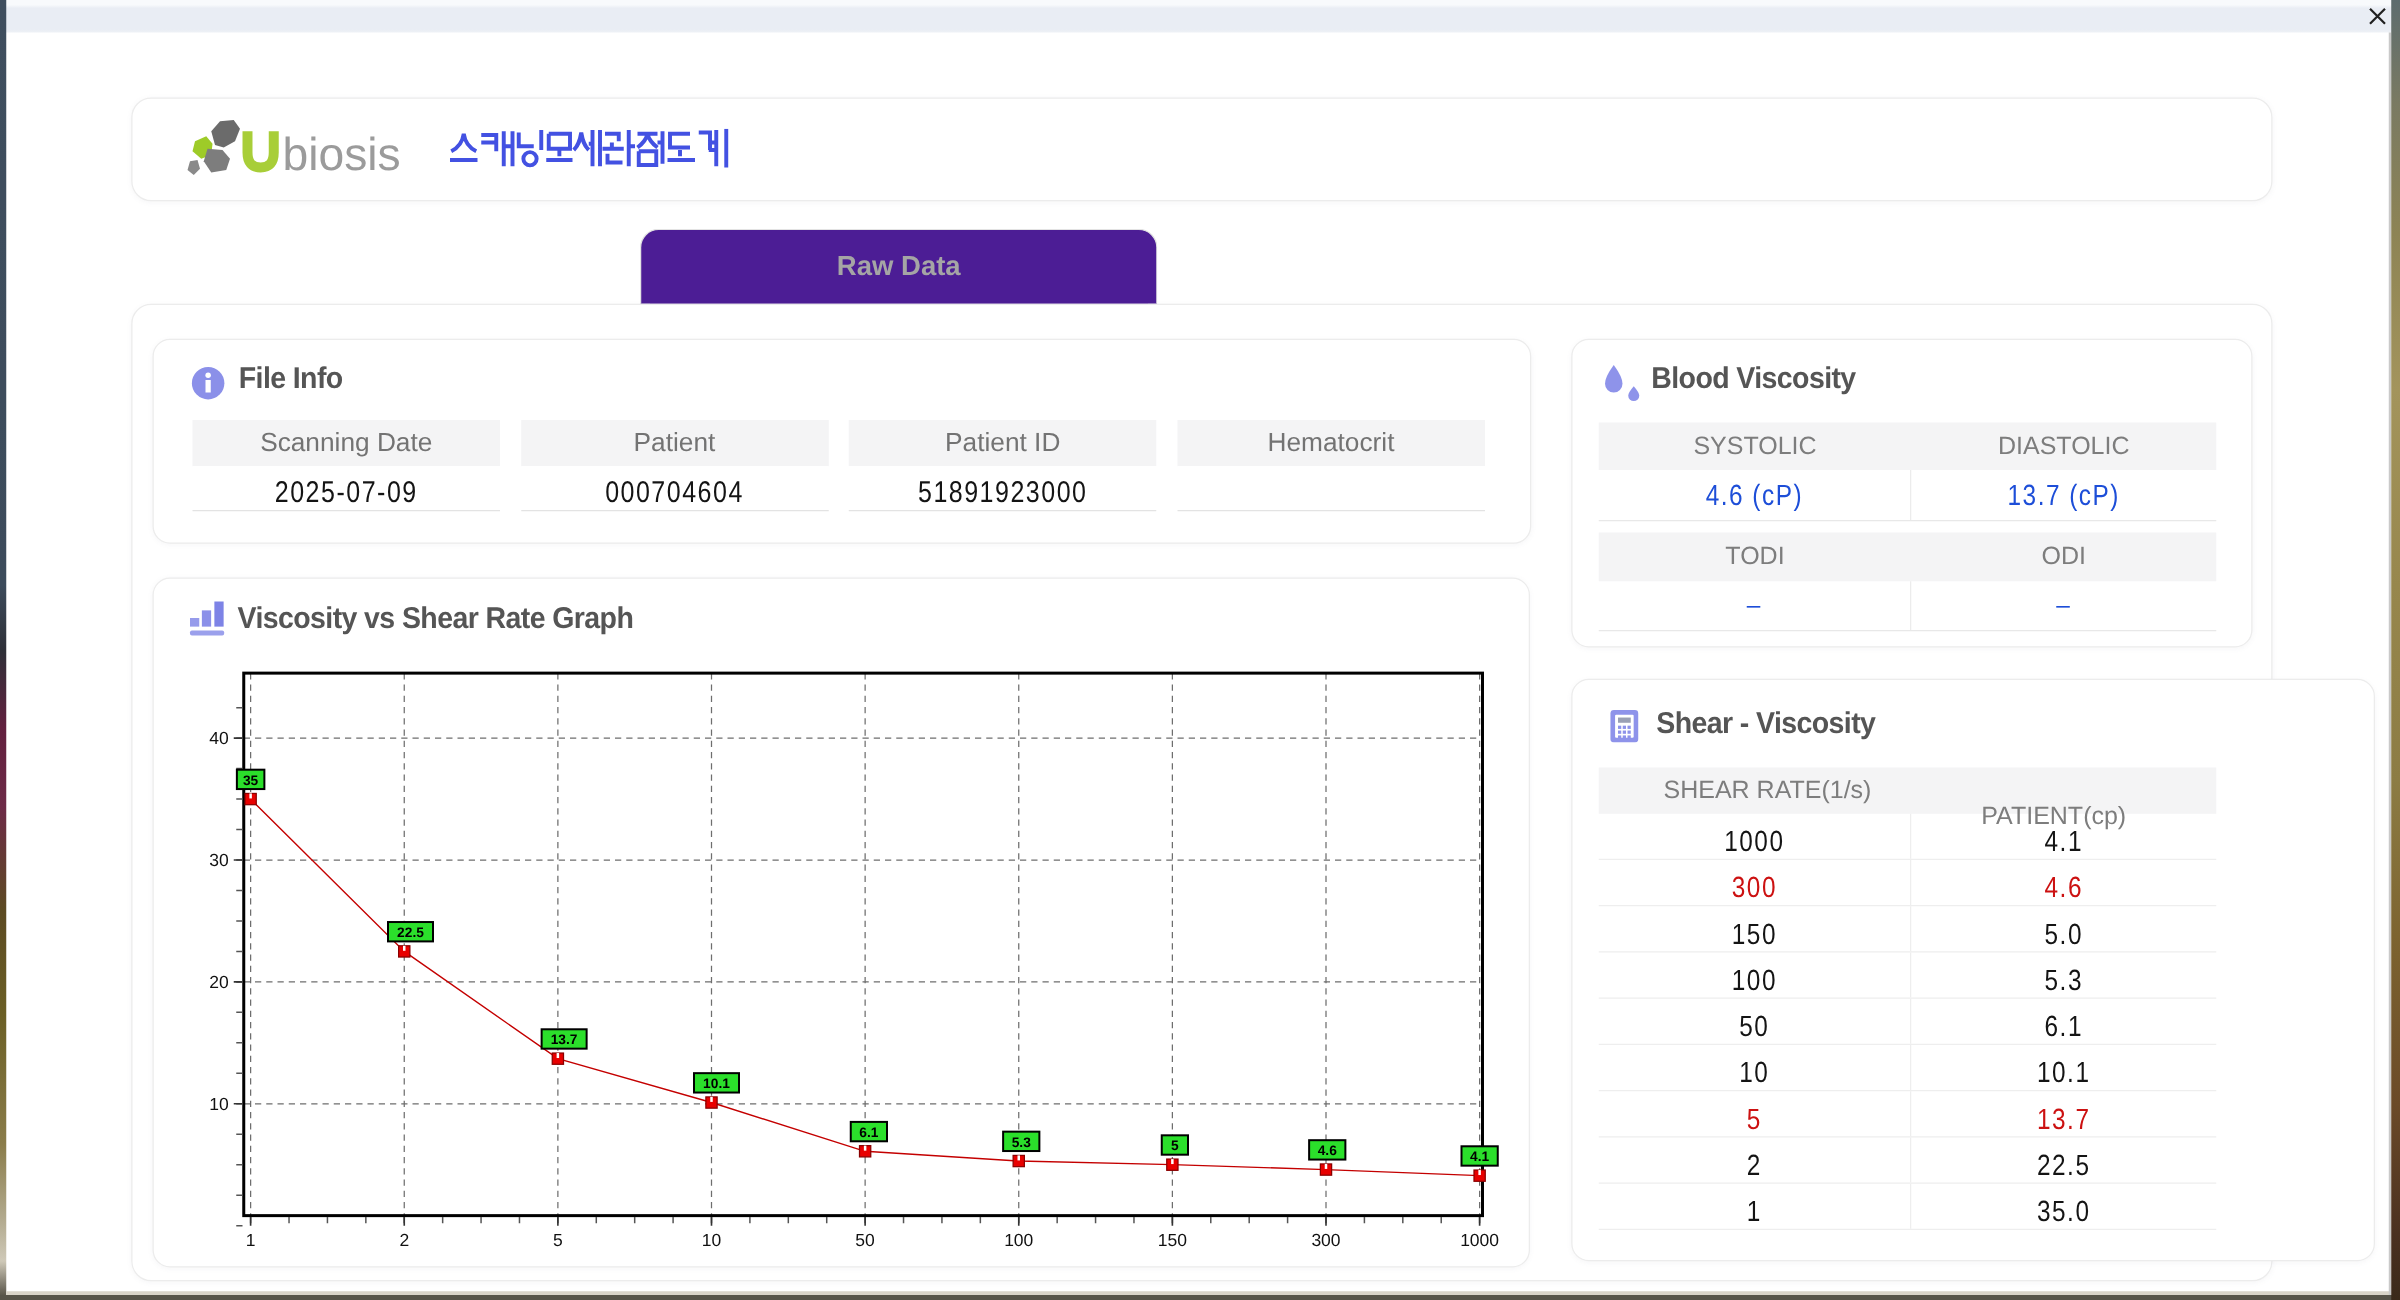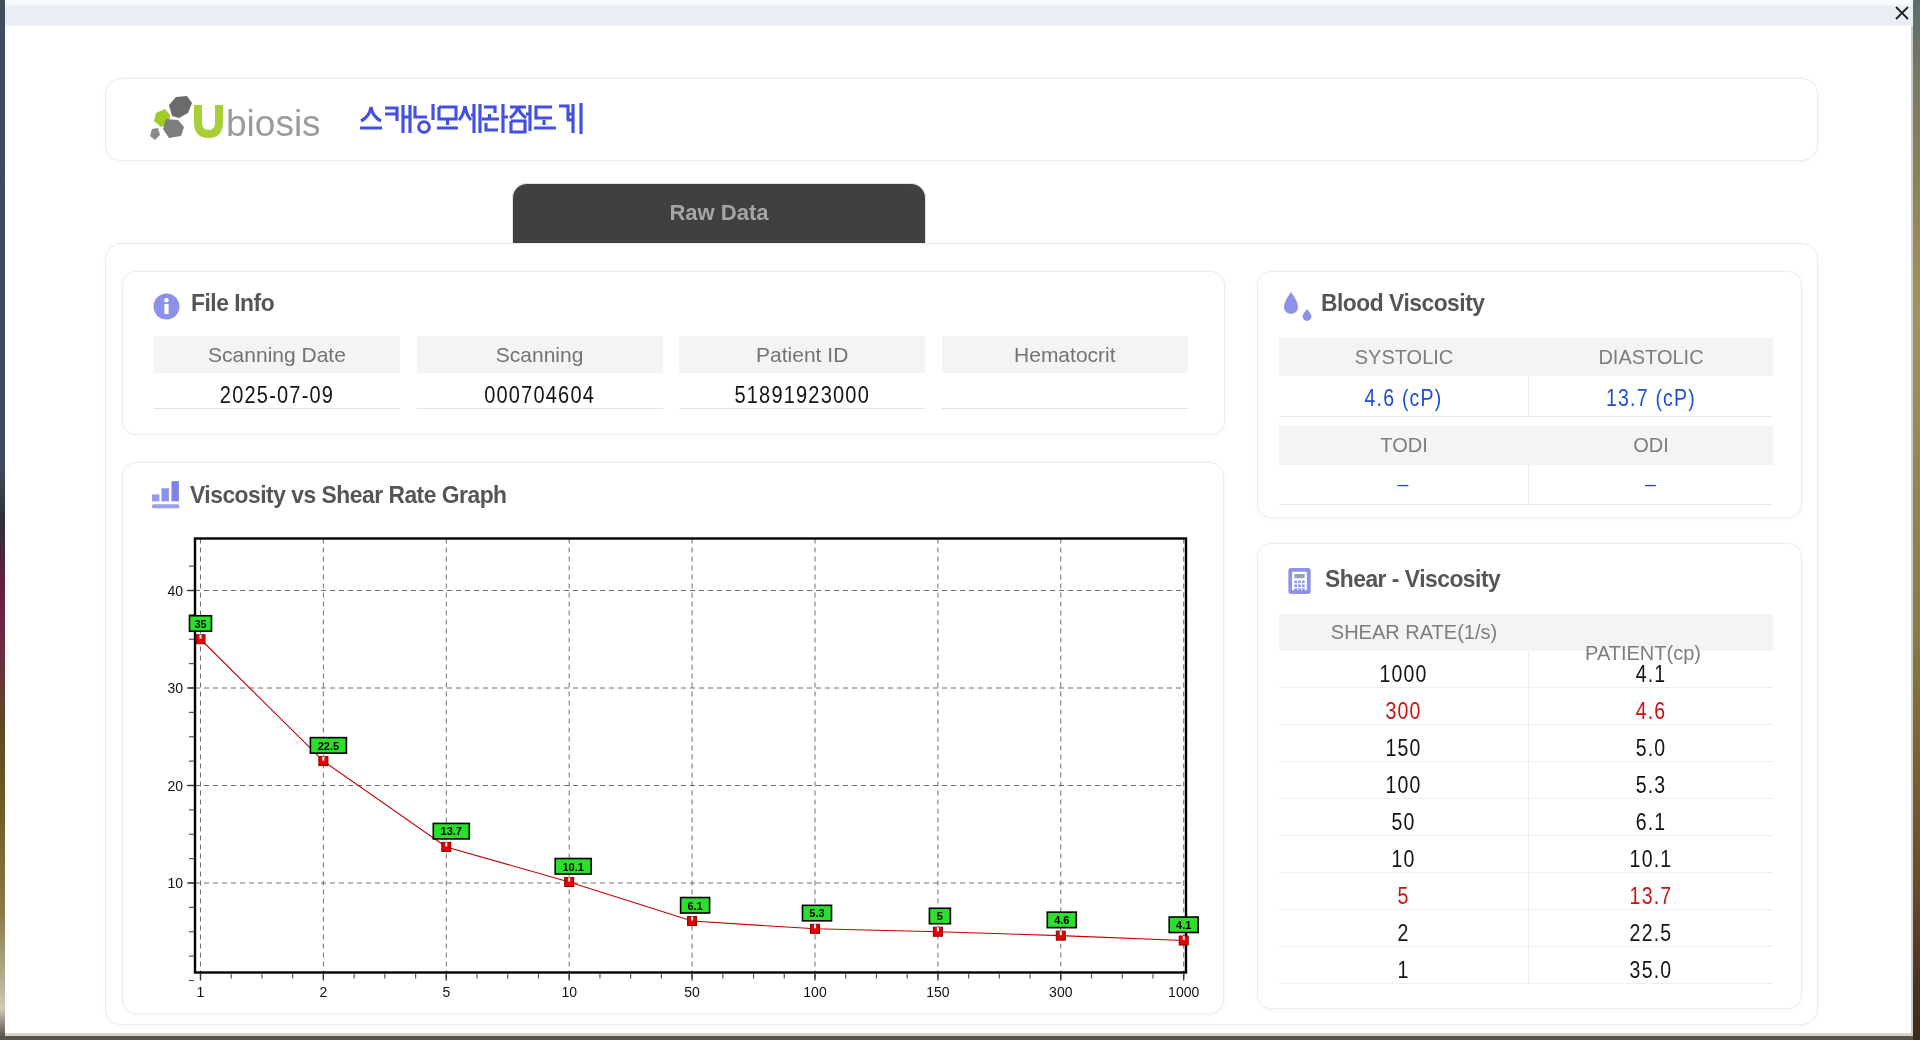--- a/index.html
+++ b/index.html
@@ -17,28 +17,28 @@
 #rightline { left:1911px; top:26px; width:2px; height:1010px; background:#c9c9c9; }
 #botstrip { left:0; top:1036px; width:1920px; height:4px; background:#57544a; }
 #botlight { left:5px; top:1033px; width:1908px; height:3px; background:#d9d4c9; }
 #xbtn { left:1893px; top:4px; width:18px; height:18px; }
 
 .card { position:absolute; background:#fff; border:1px solid #ececec; border-radius:16px; box-shadow:0 1px 4px rgba(120,120,140,0.06); }
 #logocard { left:105px; top:78px; width:1713px; height:83px; }
 #tabresult { left:105px; top:183px; width:398px; height:62px; background:#fff;
   border:1px solid #ececec; border-bottom:none; border-radius:15px 15px 0 0; z-index:3; }
 #tabresult span { display:block; text-align:center; margin-top:16px; font-size:22px; font-weight:bold; color:#3d3d3d; }
-#tabraw { left:512px; top:183px; width:414px; height:60px; background:#404040;
+#tabraw { left:512px; top:183px; width:414px; height:60px; background:#4c1d95;
   border:1px solid #e3e3e3; border-bottom:none; border-radius:15px 15px 0 0; z-index:1; }
 #tabraw span { display:block; text-align:center; margin-top:16px; font-size:22px; font-weight:bold; color:#a5a5a5; }
 #content { left:105px; top:243px; width:1713px; height:782px; z-index:2; }
 #fileinfo { left:16px; top:27px; width:1103px; height:164px; border-radius:14px; }
 #graphcard { left:16px; top:218px; width:1102px; height:552px; border-radius:14px; }
 #bvcard { left:1151px; top:27px; width:545px; height:247px; border-radius:14px; }
-#shearcard { left:1151px; top:299px; width:545px; height:466px; border-radius:14px; }
+#shearcard { left:1151px; top:299px; width:643px; height:466px; border-radius:14px; }
 .cardtitle { position:absolute; font-size:24px; font-weight:bold; color:#555555; letter-spacing:-0.5px; transform:scaleX(0.95); transform-origin:0 50%; white-space:nowrap; }
 
 .fbox { position:absolute; width:246px; }
 .fbox .h { height:37px; background:#f4f4f5; color:#737373; font-size:21px;
   display:flex; align-items:center; justify-content:center; }
 .fbox .v { height:36px; border-bottom:1px solid #e3e3e3; background:#fff;
   display:flex; align-items:center; justify-content:center;
   font-family:"Liberation Sans", sans-serif; letter-spacing:1.2px; font-size:19.5px; color:#141414; }
 .num { display:inline-block; transform:scaleY(1.2) translateY(4px); }
 .bvv .num { transform:scaleY(1.2) translateY(1px); }
@@ -136,21 +136,21 @@
         </svg>
       </div>
       <div class="cardtitle" style="left:68px; top:17px;">File Info</div>
       <div class="fbox" style="left:31px; top:64px;">
         <div class="h">Scanning Date</div>
           <div class="v">
             <span class="num">2025-07-09</span>
           </div>
       </div>
       <div class="fbox" style="left:293.6px; top:64px;">
-        <div class="h">Scanning</div>
+        <div class="h">Patient</div>
           <div class="v">
             <span class="num">000704604</span>
           </div>
       </div>
       <div class="fbox" style="left:556.2px; top:64px;">
         <div class="h">Patient ID</div>
           <div class="v">
             <span class="num">51891923000</span>
           </div>
       </div>

